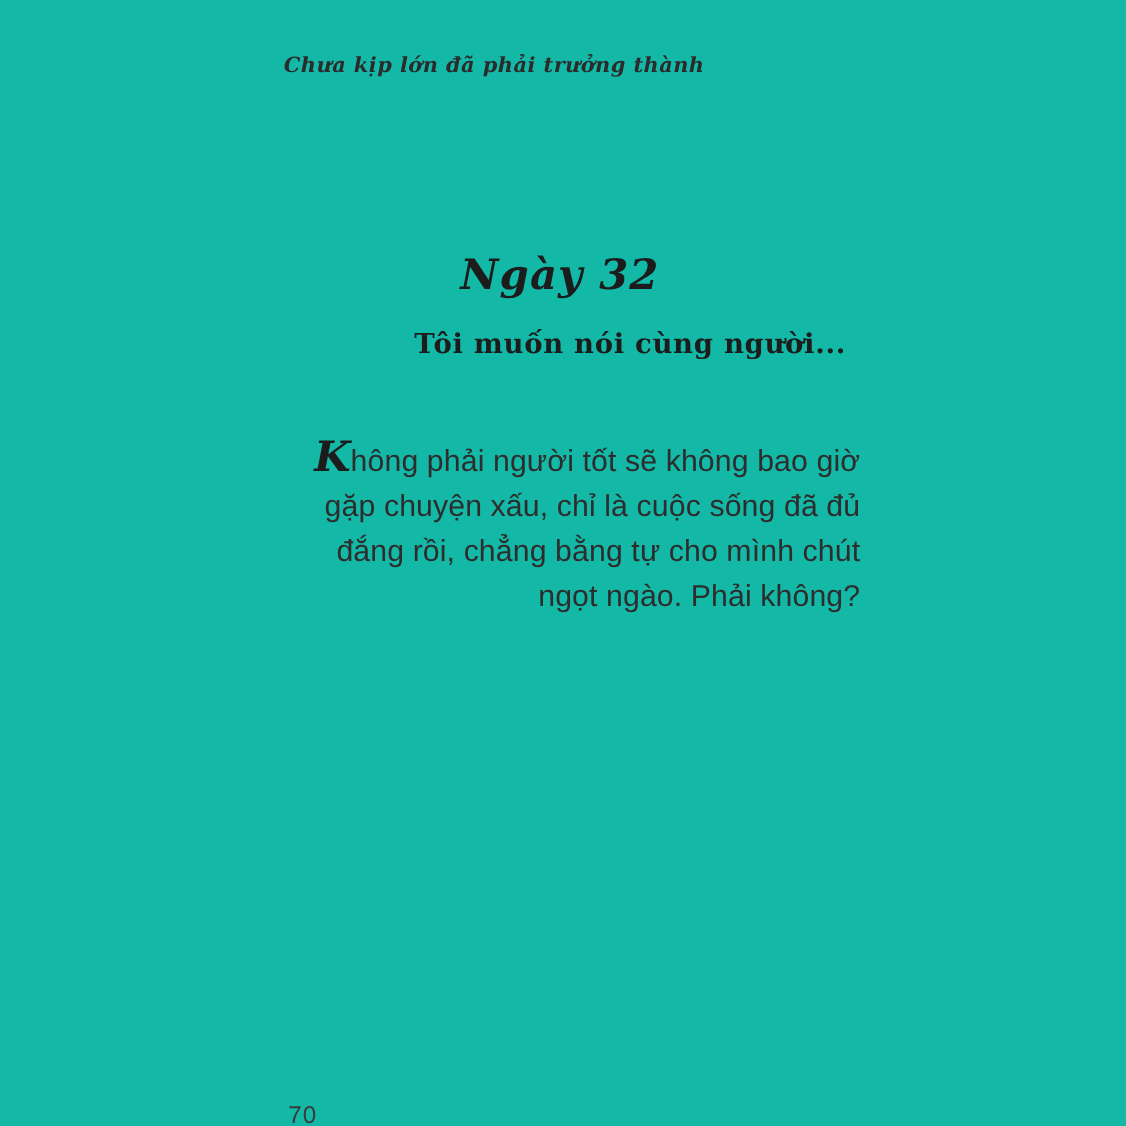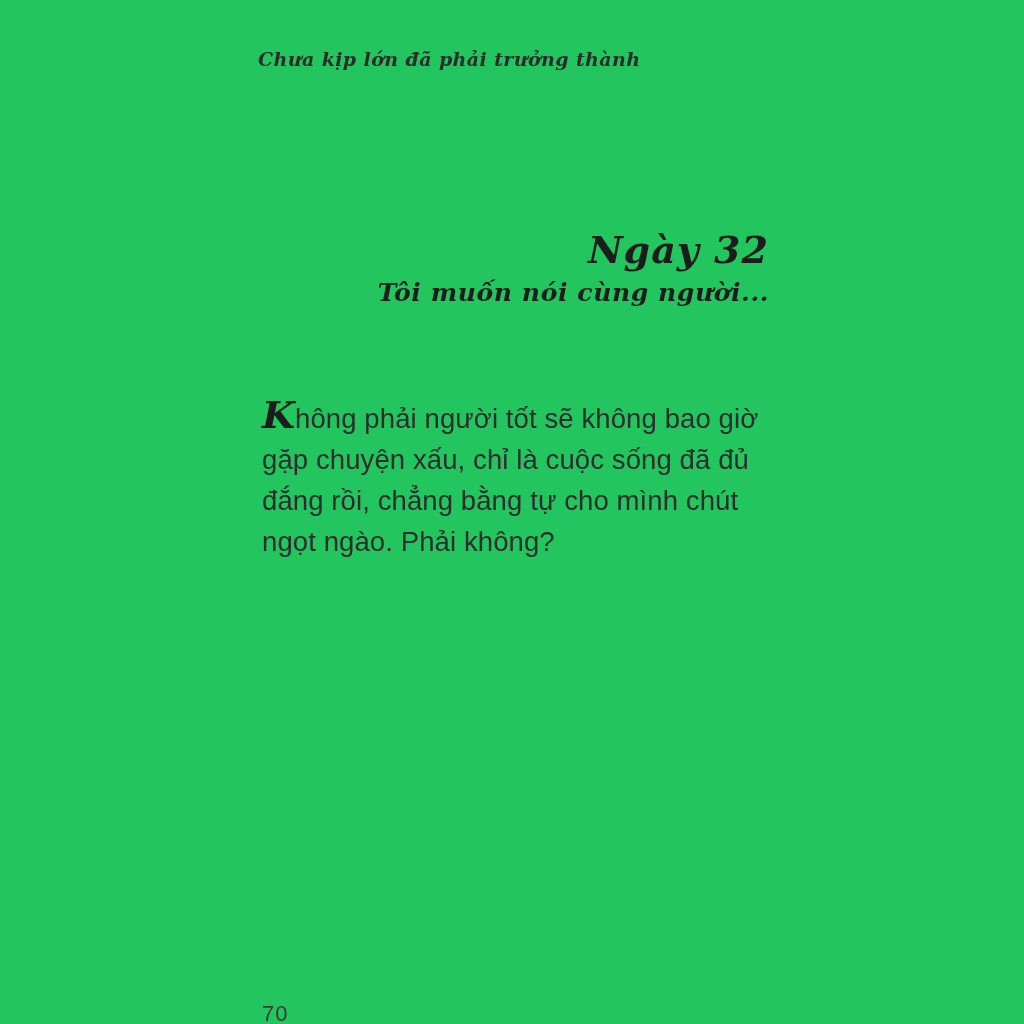--- a/index.html
+++ b/index.html
@@ -15,21 +15,21 @@
     position: relative;
     overflow: hidden;
   }
 
   .page {
     position: absolute;
     left: 0;
     top: 0;
     width: 1024px;
     height: 1024px;
-    background: #22c55e;
+    background: #14b8a6;
   }
 
   
   .running-head {
     position: absolute;
     left: 258px;
     top: 48px;
     width: 560px;
     font-family: "DejaVu Serif", "Liberation Serif", serif;
     font-style: italic;
@@ -49,46 +49,46 @@
     text-align: right;
   }
   .chapter-title {
     font-family: "DejaVu Serif", "Liberation Serif", serif;
     font-style: italic;
     font-weight: 700;
     font-size: 38px;
     line-height: 1.15;
     letter-spacing: 1px;
     color: #1c1c1c;
+    text-align: center;
   }
   .chapter-subtitle {
-    margin-top: 6px;
+    margin-top: 26px;
     font-family: "DejaVu Serif", "Liberation Serif", serif;
-    font-style: italic;
     font-weight: 600;
     font-size: 25px;
     line-height: 1.2;
     letter-spacing: 0.6px;
     color: #1c1c1c;
   }
 
   
   .body-block {
     position: absolute;
     left: 262px;
     top: 370px;
     width: 520px;
   }
   .body-text {
     font-family: "Liberation Sans", sans-serif;
     font-size: 27.5px;
     line-height: 41px;
     color: #2d2d2d;
     letter-spacing: 0.1px;
-    text-align: left;
+    text-align: right;
   }
   .dropcap {
     font-family: "DejaVu Serif", "Liberation Serif", serif;
     font-style: italic;
     font-weight: 700;
     font-size: 38px;
     line-height: 0;
     color: #1c1c1c;
     letter-spacing: 0;
   }

